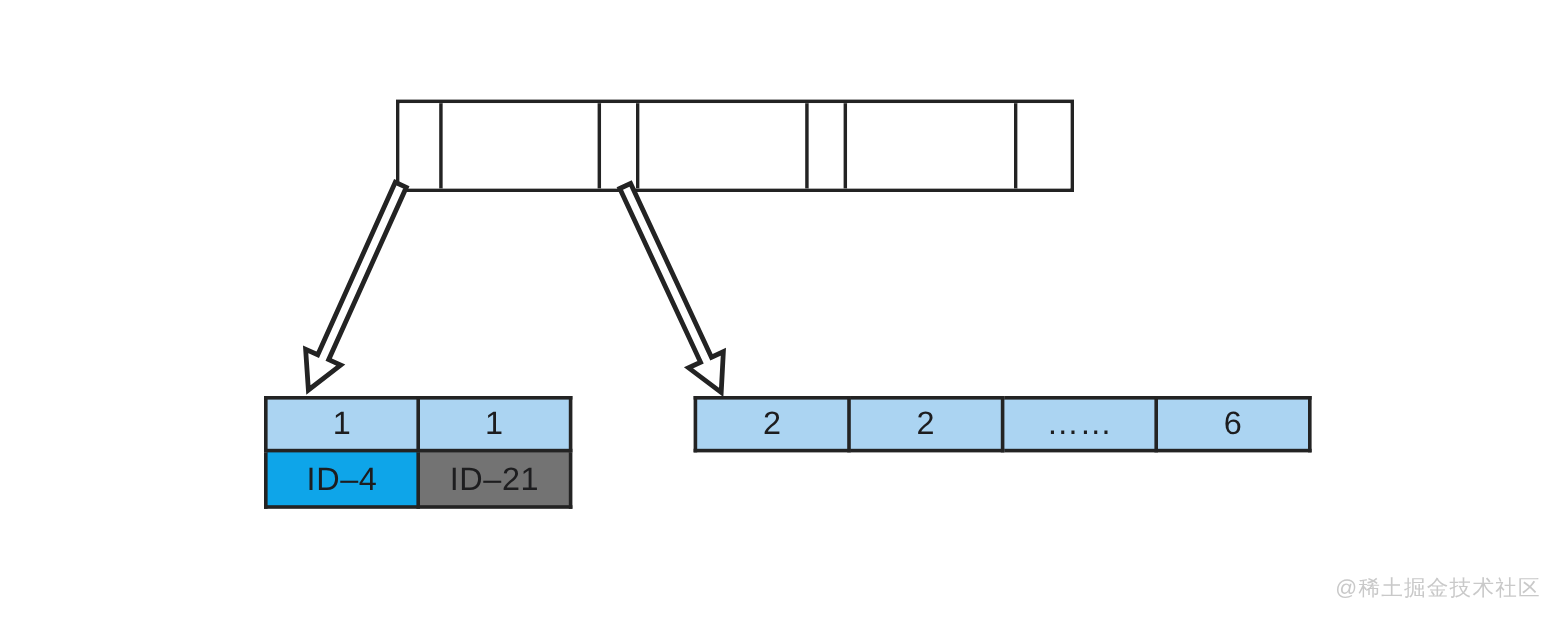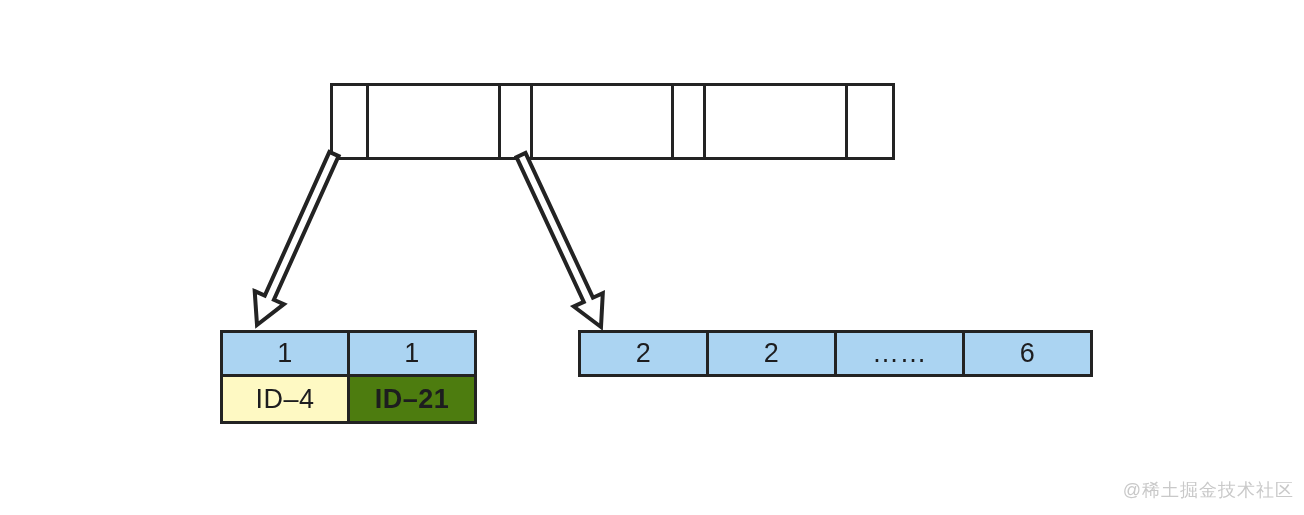--- a/index.html
+++ b/index.html
@@ -68,32 +68,32 @@
     border: 3px solid #232323;
     text-align: center;
     vertical-align: middle;
     font-size: 27px;
     color: #1d1d1f;
     padding: 0;
     letter-spacing: 0.5px;
   }
   .page-table .row-keys td { height: 41px; background: #abd4f2; }
   .page-table .row-records td { height: 44px; }
-  td.rec-light { background: #fef9c3; }
-  td.rec-dark  { background: #4d7c0f; font-weight: bold; }
+  td.rec-light { background: #0ea5e9; }
+  td.rec-dark  { background: #737373; }
 
   .page-left  { left: 220px; top: 330px; width: 257px; }
   .page-left  td { width: 124px; }
   .page-right { left: 578px; top: 330px; width: 514px; }
   .page-right td { width: 125px; }
 
   
   .watermark {
     position: absolute;
-    right: 10px;
+    right: 20px;
     bottom: 13px;
     font-size: 18px;
     color: #c9c9c9;
     letter-spacing: 1px;
     user-select: none;
   }
 </style>
 </head>
 <body>
 

